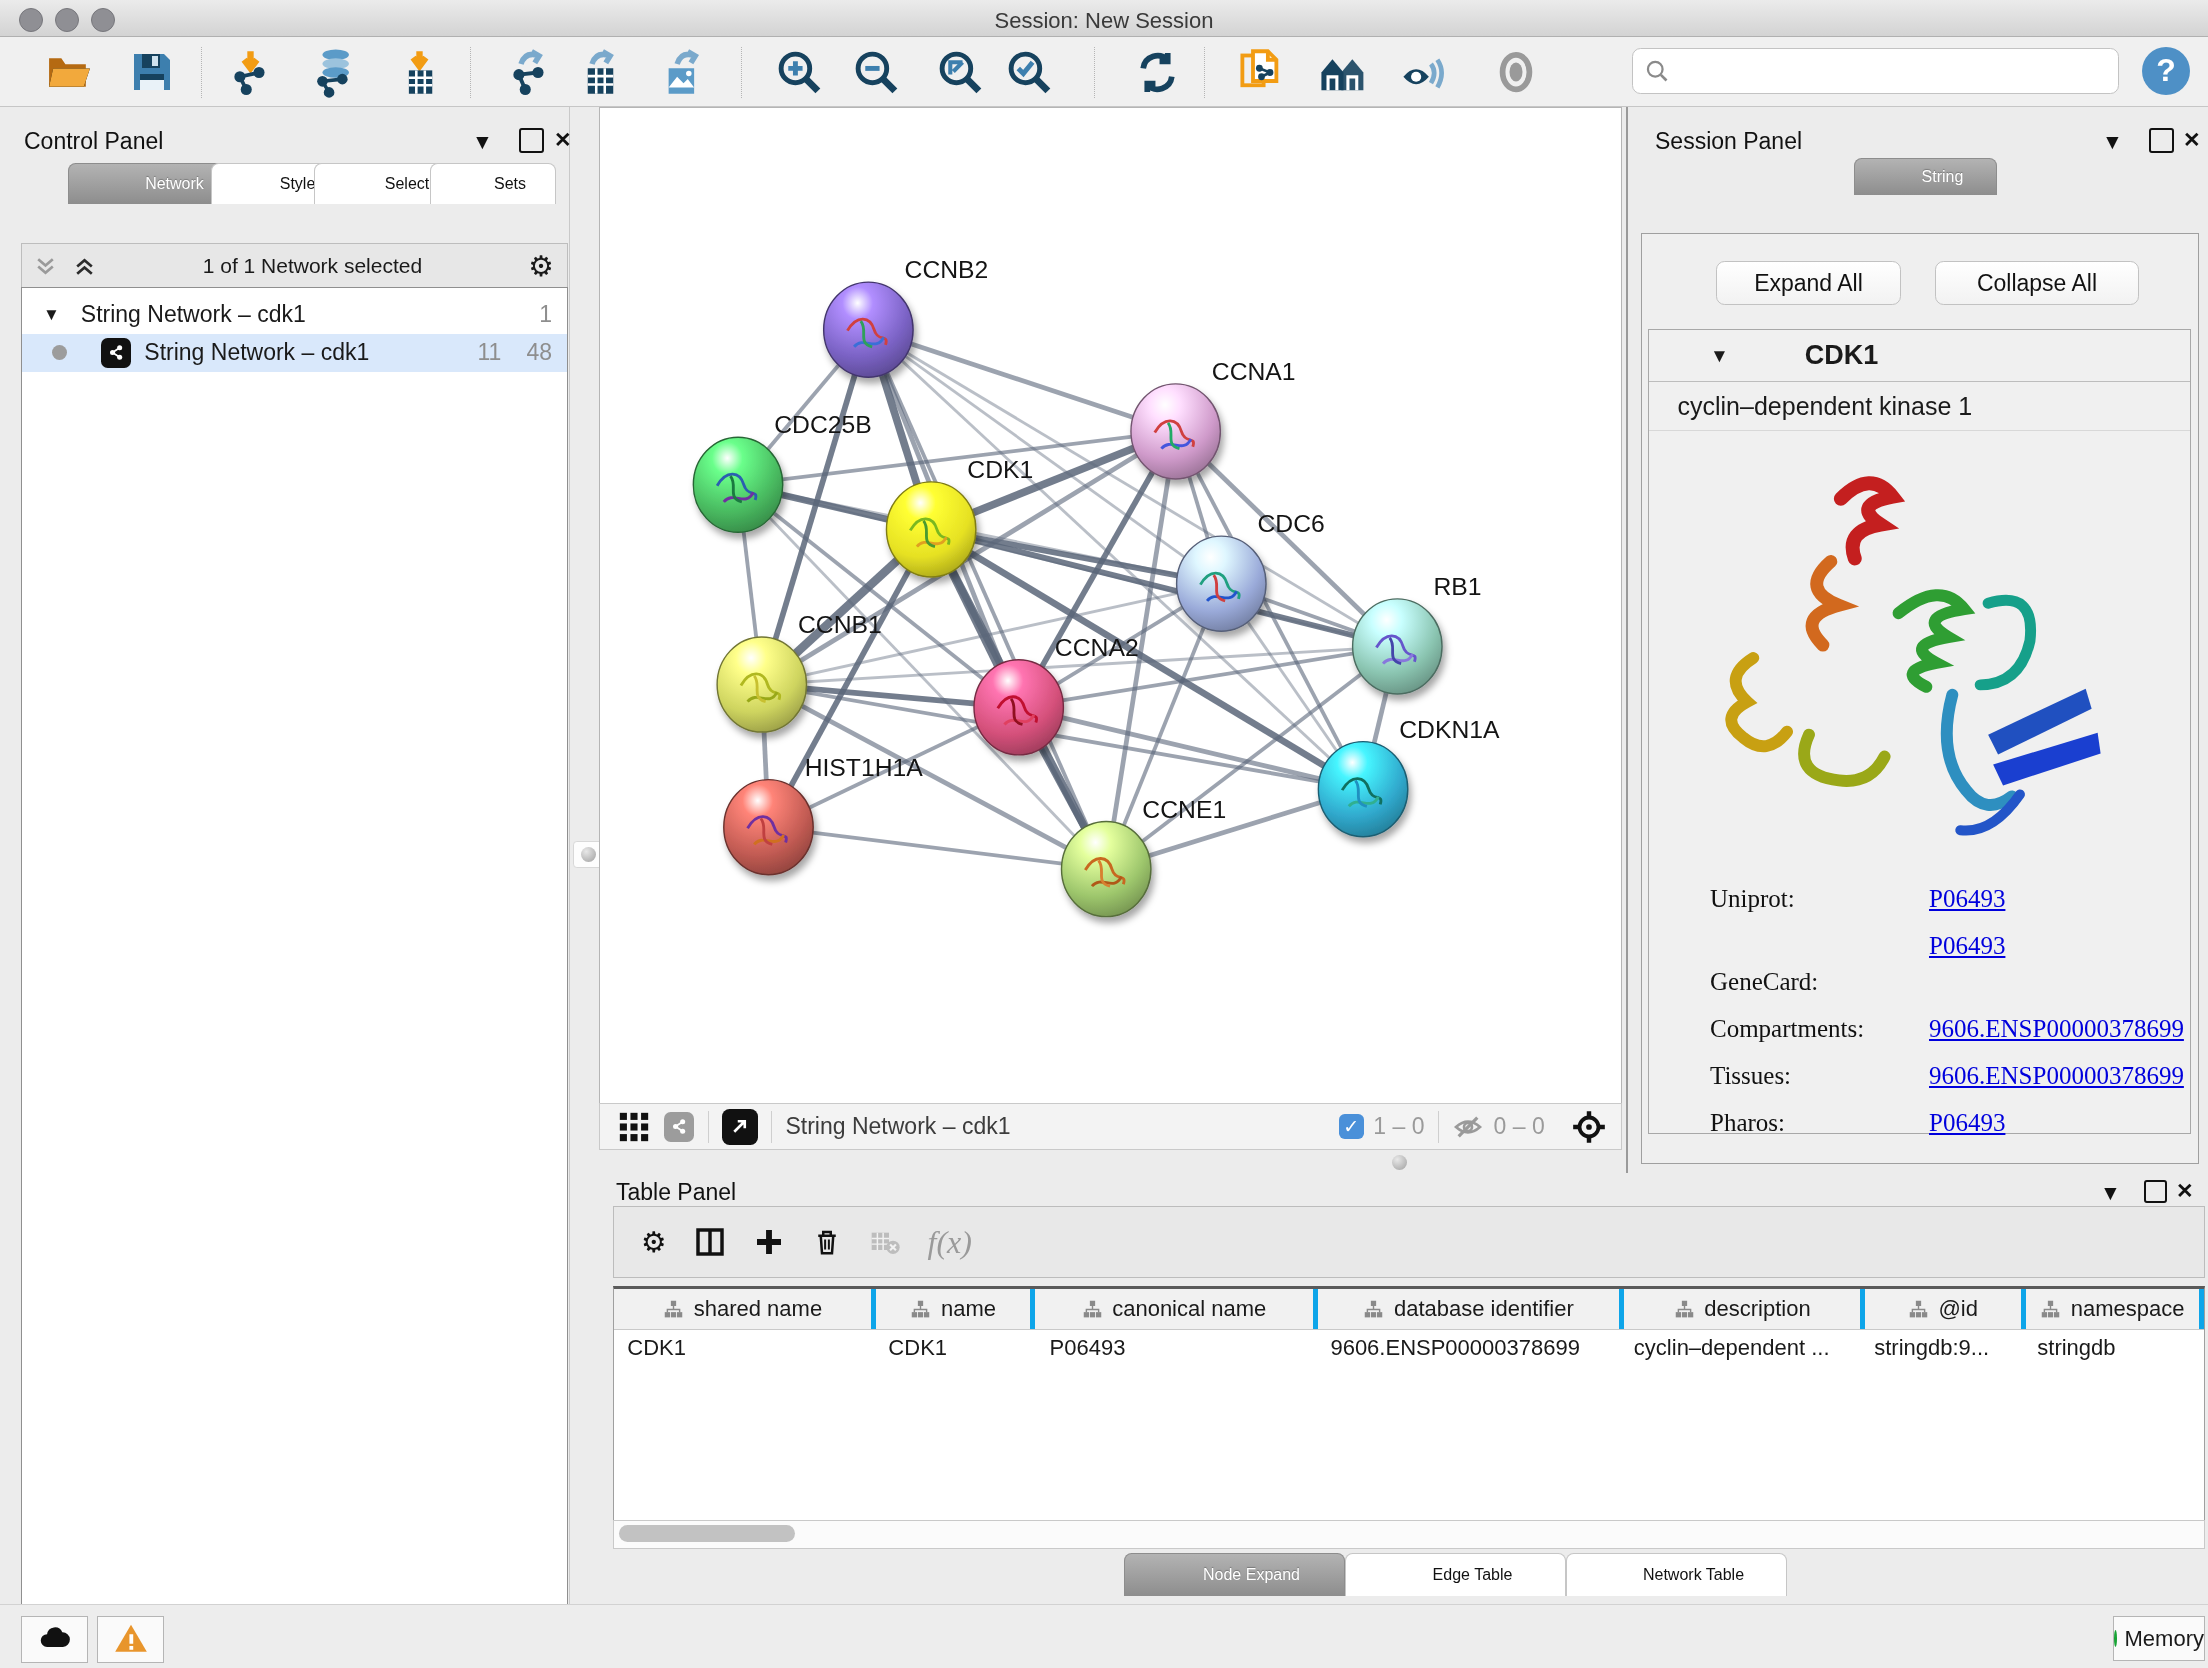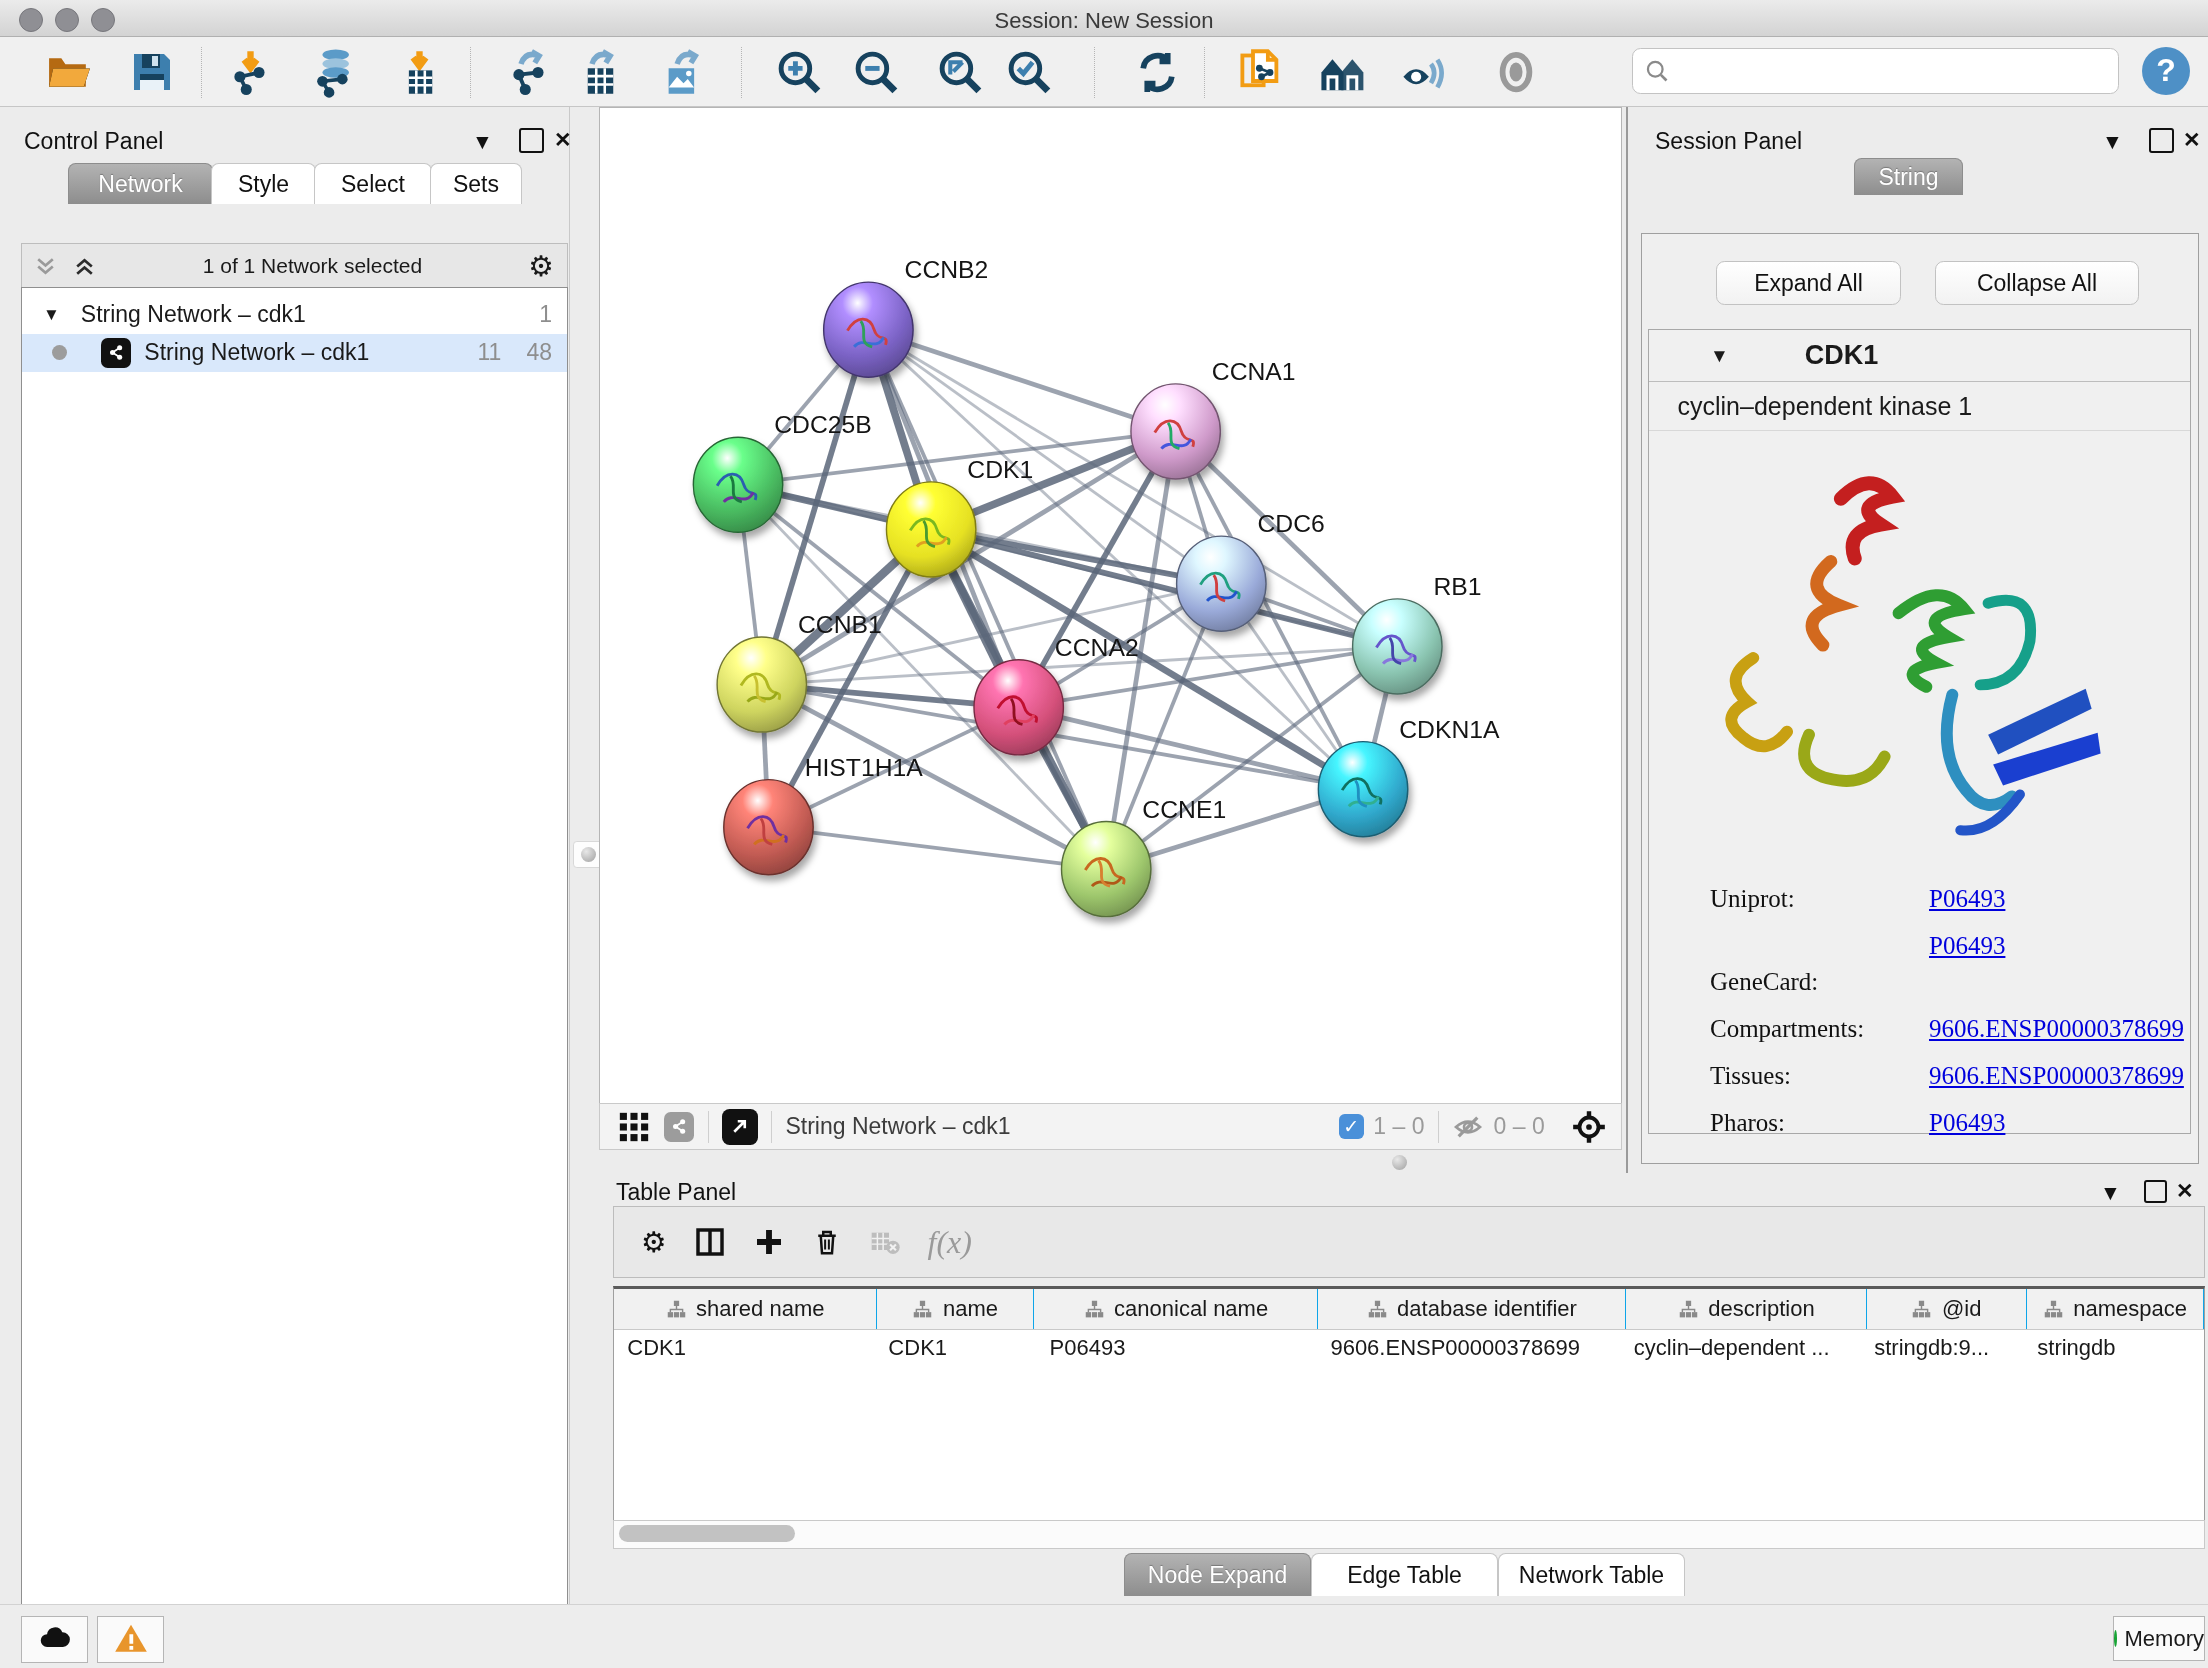--- a/index.html
+++ b/index.html
@@ -16,22 +16,22 @@
   .tbtn{top:7.6px;width:55px;height:55px;display:flex;align-items:center;justify-content:center;}
   .tsep{top:9.5px;width:0;height:51px;border-left:1.9px dotted #b5b5b5;}
   .searchbox{top:11.4px;width:474px;height:44px;background:#fff;border:1px solid #c3c3c3;border-radius:8.6px;
     display:flex;align-items:center;padding-left:11.4px;}
   .searchbox input{border:none;outline:none;font-size:21px;width:409px;background:transparent;}
   .helpbtn{top:9.5px;width:48px;height:48px;border-radius:50%;background:#4e90c6;color:#fff;
     font-size:32px;font-weight:bold;display:flex;align-items:center;justify-content:center;}
   
   .panel-title{font-size:23px;color:#111;}
   .ph-ico{font-size:21px;color:#111;}
-  .tab{height:40px;display:flex;align-items:center;justify-content:center;font-size:23px;
-    background:#fff;border:1px solid #c6c6c6;border-bottom:none;border-radius:7.6px 7.6px 0 0;color:#111;}
+  .tab{height:40px;display:flex;align-items:center;justify-content:center;font-size:16px;
+    background:#fff;border:1px solid #c6c6c6;border-bottom:none;border-radius:7.6px 7.6px 0 0;color:#111;padding-left:34px;}
   .tab.sel{background:linear-gradient(#b3b3b3,#8d8d8d);color:#fff;text-shadow:0 -1px 1px #777;border-color:#8d8d8d;}
   
   .ctl{left:0;top:107px;width:569px;height:1497px;background:#ececec;border-right:1px solid #c9c9c9;}
   .inforow{left:21px;top:136px;width:545px;height:44px;background:#e7e7e7;border:1px solid #bdbdbd;
     display:flex;align-items:center;font-size:21px;}
   .treebox{left:21px;top:180px;width:545px;height:1317px;background:#fff;border:1px solid #8f8f8f;}
   .trow{height:38px;display:flex;align-items:center;font-size:23px;}
   .trow.sel{background:#d9e8fb;}
   .badge-share{width:30px;height:30px;border-radius:6.7px;background:#111;display:flex;align-items:center;justify-content:center;}
   .graynum{color:#8e8e8e;}
@@ -57,21 +57,21 @@
   .serif{font-family:"Liberation Serif",serif;}
   .xl-label{font-size:25px;color:#111;}
   .xl-link{font-size:25px;color:#0000dd;text-decoration:underline;}
   
   .tablepanel{left:599px;top:1173px;width:1609px;height:431px;background:#ececec;}
   .tp-toolbar{left:613px;top:1206px;width:1590px;height:70px;background:#e8e8e8;border:1px solid #bcbcbc;
     display:flex;align-items:center;}
   .tp-ico{margin-left:27px;font-size:28.5px;color:#111;}
   .tbl{left:613px;top:1286px;width:1590px;height:234px;background:#fff;border:1px solid #9f9f9f;border-top:3.8px solid #5a5a5a;}
   .thead{display:flex;height:40px;background:#f1f1f1;border-bottom:1px solid #c9c9c9;}
-  .th{display:flex;align-items:center;justify-content:center;font-size:22px;border-right:1px solid #0ea5e9;overflow:hidden;white-space:nowrap;}
+  .th{display:flex;align-items:center;justify-content:center;font-size:22px;border-right:5px solid #0ea5e9;overflow:hidden;white-space:nowrap;}
   .trdata{display:flex;height:36px;}
   .td{font-size:22px;padding-left:13.3px;display:flex;align-items:center;overflow:hidden;white-space:nowrap;}
   .hscroll{left:613px;top:1520px;width:1590px;height:27px;background:#fbfbfb;border:1px solid #c9c9c9;}
   .hthumb{left:4.8px;top:3.8px;width:176px;height:17px;border-radius:8.6px;background:#c2c2c2;}
   .bottabs{display:flex;}
   .bottab{width:185px;height:42px;}
   
   .statusbar{left:0;top:1604px;width:2208px;height:65px;background:#ededed;border-top:1.9px solid #d2d2d2;}
   .sq-btn{top:10.5px;width:65px;height:45px;background:#fafafa;border:1.9px solid #b5b5b5;
     display:flex;align-items:center;justify-content:center;}

